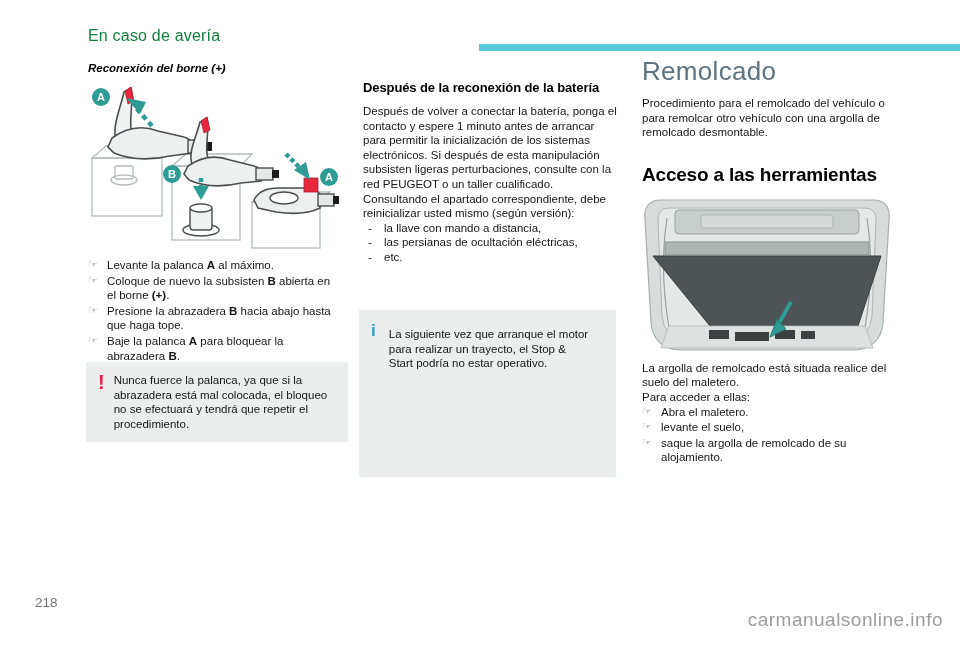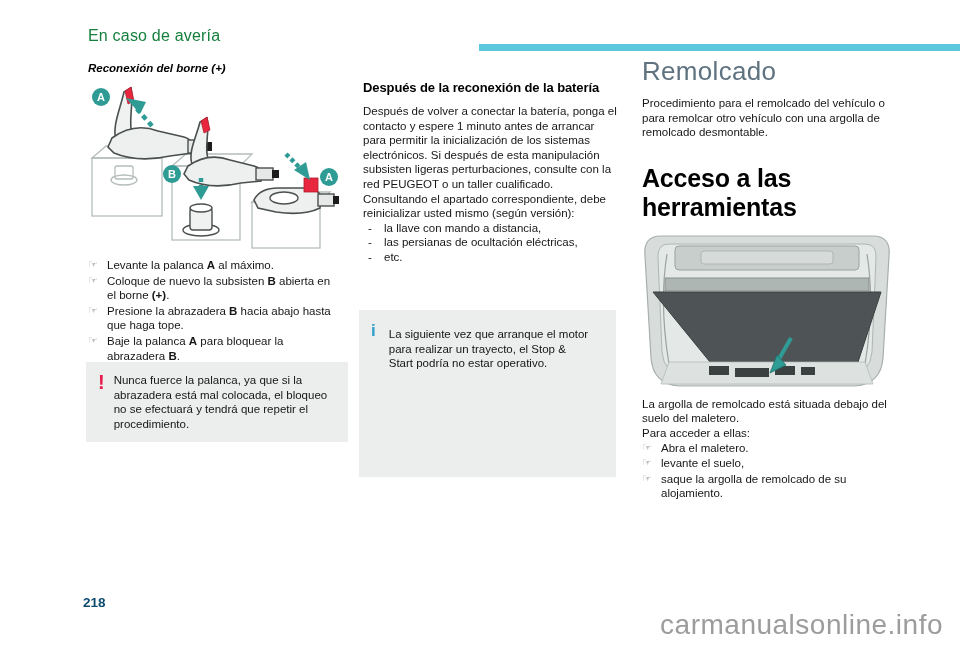--- a/index.html
+++ b/index.html
@@ -32,27 +32,27 @@
   ul.dash-list li{position:relative;padding-left:21px;}
   .dash{position:absolute;left:5px;top:0;}
   .info-box{position:absolute;left:359px;top:310px;width:233px;height:143px;
             background:#ECEDED;padding:13px 12px 11px 12px;display:flex;}
   .info-i{color:#2F9FCA;font-weight:900;font-size:17px;line-height:15px;margin-right:9px;}
   .info-txt{width:212px;}
   .info-txt p{margin:4px;}
   
   #col-right{left:642px;top:56px;width:255px;}
   .chapter-title{font-size:26px;font-weight:400;color:#5E7280;letter-spacing:.3px;}
-  .sec-title-lg{font-size:25px;font-weight:bold;color:#000;margin-top:24px;letter-spacing:-0.2px;}
+  .sec-title-lg{font-size:19px;font-weight:bold;color:#000;margin-top:24px;letter-spacing:-0.2px;}
   #col-right p{margin:0;}
   #trunk-fig{display:block;margin:12px 0 0 -3px;}
   #right-after-fig{margin-top:9px !important;}
   
-  #page-number{position:absolute;left:35px;top:595px;font-size:13.5px;font-weight:bold;color:#0c4a6e;margin-left:48px;}
-  #watermark{position:absolute;right:17px;top:609px;font-size:28px;color:#9C9C9C;letter-spacing:.5px;}
+  #page-number{position:absolute;left:35px;top:595px;font-size:13.5px;font-weight:normal;color:#737373;}
+  #watermark{position:absolute;right:17px;top:609px;font-size:19px;color:#9C9C9C;letter-spacing:.5px;}
   b{font-weight:bold;}
 </style>
 </head>
 <body>
 
 <div id="page">
 
   <div id="topbar"></div>
   <div id="page-header">En caso de avería</div>
 
@@ -178,21 +178,21 @@
         <rect x="96" y="134" width="34" height="9"></rect>
         <rect x="136" y="132" width="20" height="9"></rect>
         <rect x="162" y="133" width="14" height="8"></rect>
       </g>
       <g>
         <line x1="152" y1="104" x2="140" y2="125" stroke="#2E9B95" stroke-width="4"></line>
         <polygon points="131,139 147,131 138,121" fill="#2E9B95" stroke="#1d6f6b" stroke-width="0.8"></polygon>
       </g>
     </svg>
 
-    <p id="right-after-fig" class="body-txt">La argolla de remolcado está situada debajo del suelo del maletero.</p>
+    <p id="right-after-fig" class="body-txt">La argolla de remolcado está situada realice del suelo del maletero.</p>
     <p class="body-txt">Para acceder a ellas:</p>
     <ul class="hand-list body-txt" style="margin-top:0;">
       <li>
         <span class="hand">☞</span><span>Abra el maletero.</span>
       </li>
       <li>
         <span class="hand">☞</span><span>levante el suelo,</span>
       </li>
       <li>
         <span class="hand">☞</span><span>saque la argolla de remolcado de su alojamiento.</span>

